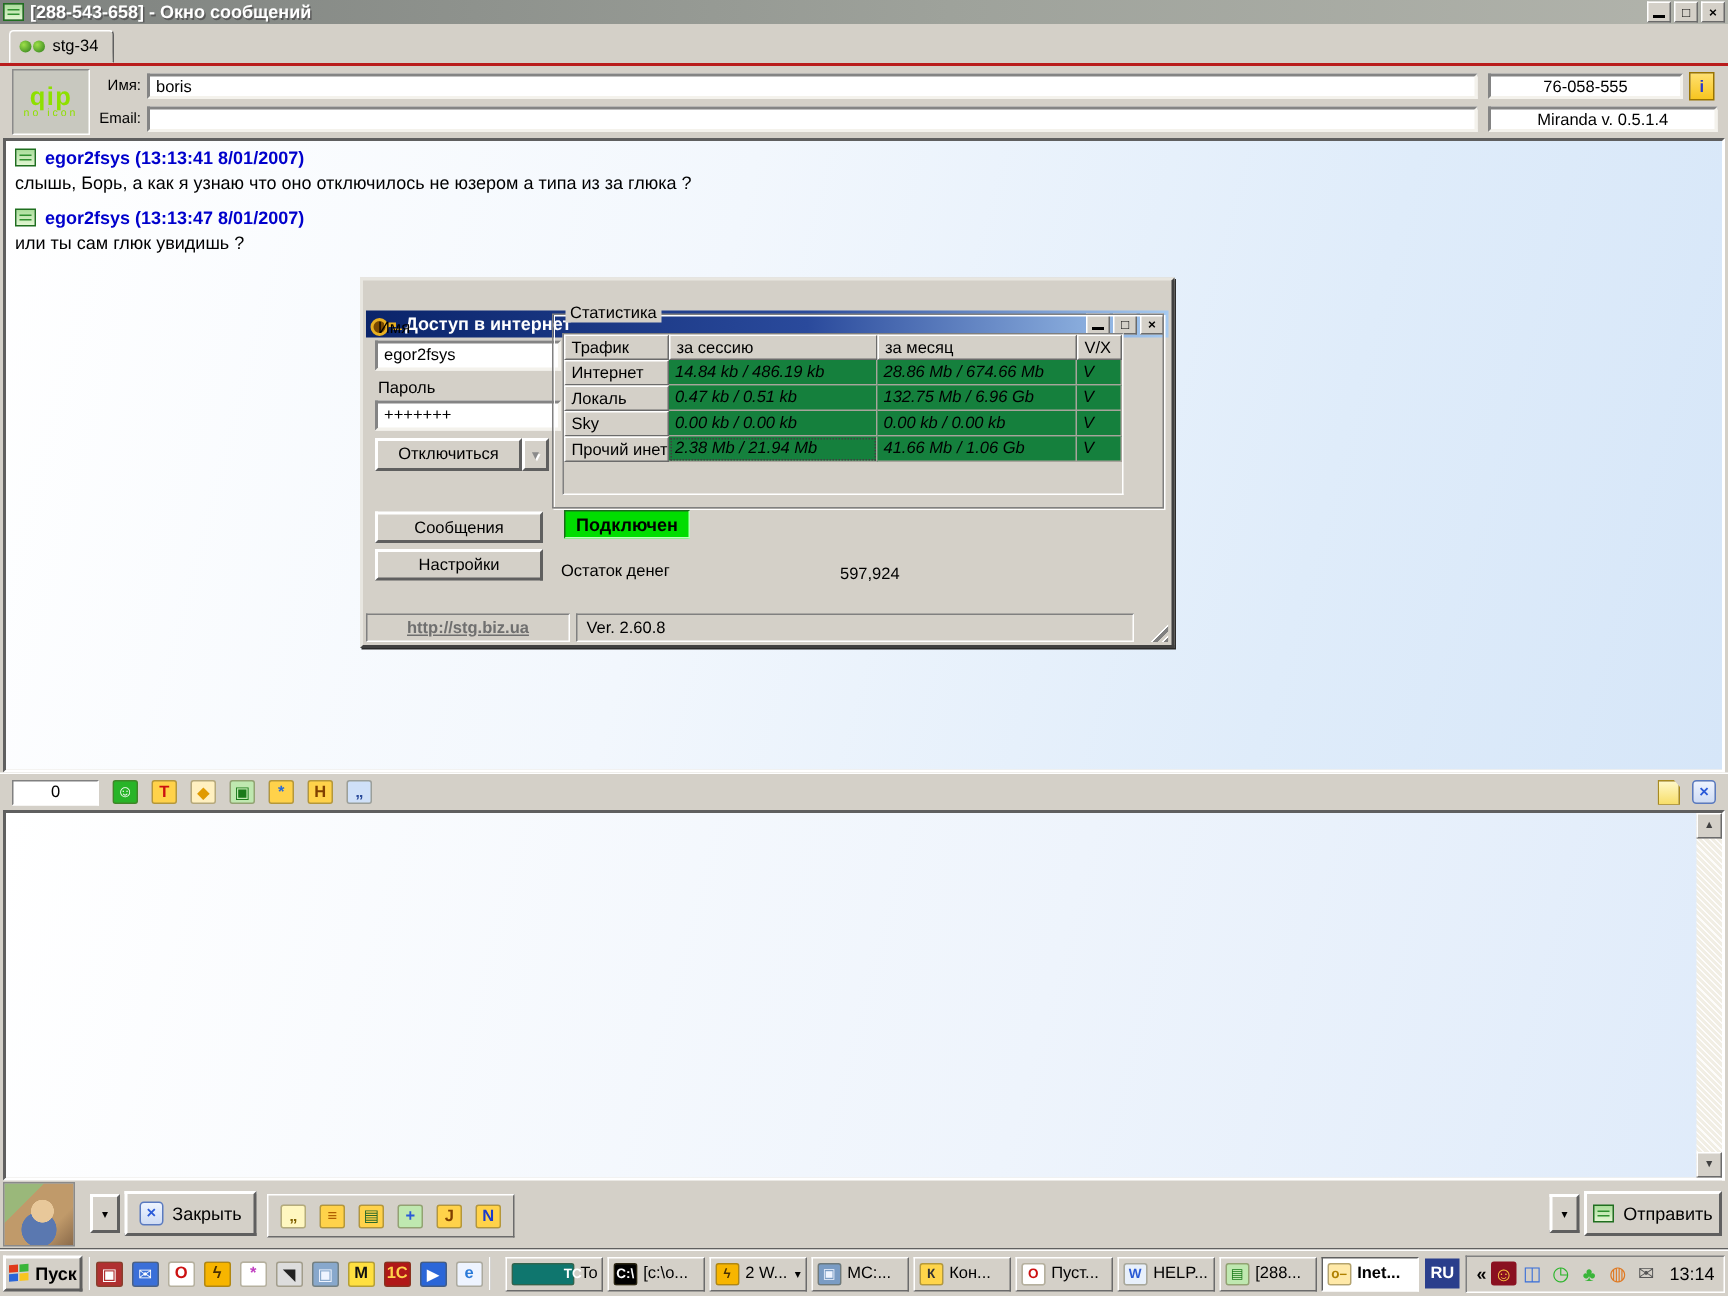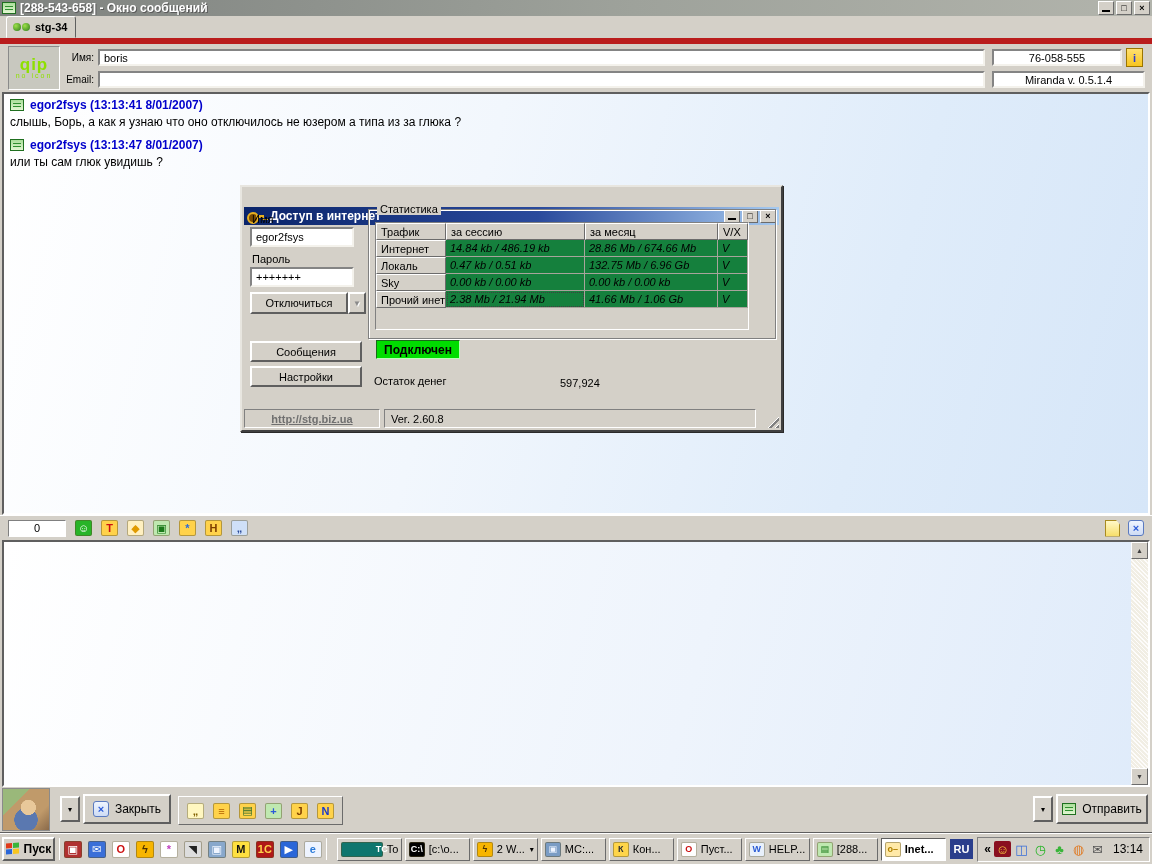--- a/index.html
+++ b/index.html
@@ -24,21 +24,21 @@
   .winbtn.min span { display:block; width:8px; border-bottom:2px solid #000; margin-top:6px; }
 
   
   .note-ico { display:inline-block; width:14px; height:12px; position:relative; flex:none;
     background:linear-gradient(#aade9a,#e2f6d2); border:1px solid #1f6f1f; }
   .note-ico::after { content:""; position:absolute; left:2px; right:2px; top:3px; height:1px;
     background:#2f8f2f; box-shadow:0 3px 0 #2f8f2f; }
 
   
   #tabbar { position:absolute; left:0; top:18px; width:1152px; height:26px; background:#d4d0c8;
-    border-bottom:6px solid #b91c1c;font-weight:bold; }
+    border-bottom:2px solid #b91c1c; }
   #tab-stg { position:absolute; left:6px; bottom:0; height:22px; width:70px;
     border:1px solid; border-color:#ffffff #5f5f5f transparent #ffffff;
     border-radius:3px 3px 0 0; background:#d4d0c8; display:flex; align-items:center; gap:5px; padding:0 6px; }
   .glasses { position:relative; width:17px; height:9px; flex:none; }
   .glasses::before,.glasses::after { content:""; position:absolute; top:0; width:8px; height:8px;
     border-radius:50%; background:radial-gradient(circle at 35% 35%,#9ee04a,#2a7a1a); }
   .glasses::before { left:0; } .glasses::after { right:0; }
 
   
   #contact-header { position:absolute; left:0; top:44px; width:976px; height:48px; background:#d4d0c8; }
@@ -70,21 +70,21 @@
   #dlg-titlebar { position:absolute; left:2px; top:2px; right:2px; height:18px;
     background:linear-gradient(90deg,#0a246a,#2a4a9c 55%,#a6caf0);
     display:flex; align-items:center; gap:5px; padding:0 3px;margin-top:18px; }
   #dlg-titlebar .title { color:#fff; font-weight:bold; font-size:12px; flex:1; }
   .key-ico { position:relative; width:18px; height:11px; flex:none; }
   .key-ico::before { content:""; position:absolute; left:0; top:1px; width:8px; height:8px;
     border:2px solid #e8b020; border-radius:50%; background:#7a4a00; }
   .key-ico::after { content:""; position:absolute; left:9px; top:4px; width:8px; height:3px;
     background:#e8b020; box-shadow:5px 3px 0 -1px #e8b020; }
   .dlg-label { position:absolute; font-size:11px; }
-  .dlg-input { position:absolute; left:8px; width:104px; height:20px; }
+  .dlg-input { position:absolute; left:8px; width:124px; height:20px; }
   #btn-disconnect { position:absolute; left:8px; top:105px; width:98px; height:22px; }
   #btn-disconnect-arrow { position:absolute; left:106px; top:105px; width:18px; height:22px;
     color:#8a8a8a; text-shadow:1px 1px 0 #fff; font-size:8px; padding:0; }
   .dlg-btn { position:absolute; left:8px; width:112px; height:21px; }
 
   #groupbox { position:absolute; left:126px; top:22px; width:408px; height:130px;
     border:1px solid #808080; box-shadow:inset 1px 1px 0 #ffffff, 1px 1px 0 #ffffff; }
   #groupbox > .gb-label { position:absolute; left:8px; top:-7px; background:#d4d0c8; padding:0 3px; font-size:11px; }
   #stat-table { position:absolute; left:6px; top:12px; width:374px; height:108px;
     border:1px solid; border-color:#808080 #ffffff #ffffff #808080; background:#d4d0c8; overflow:hidden; }

